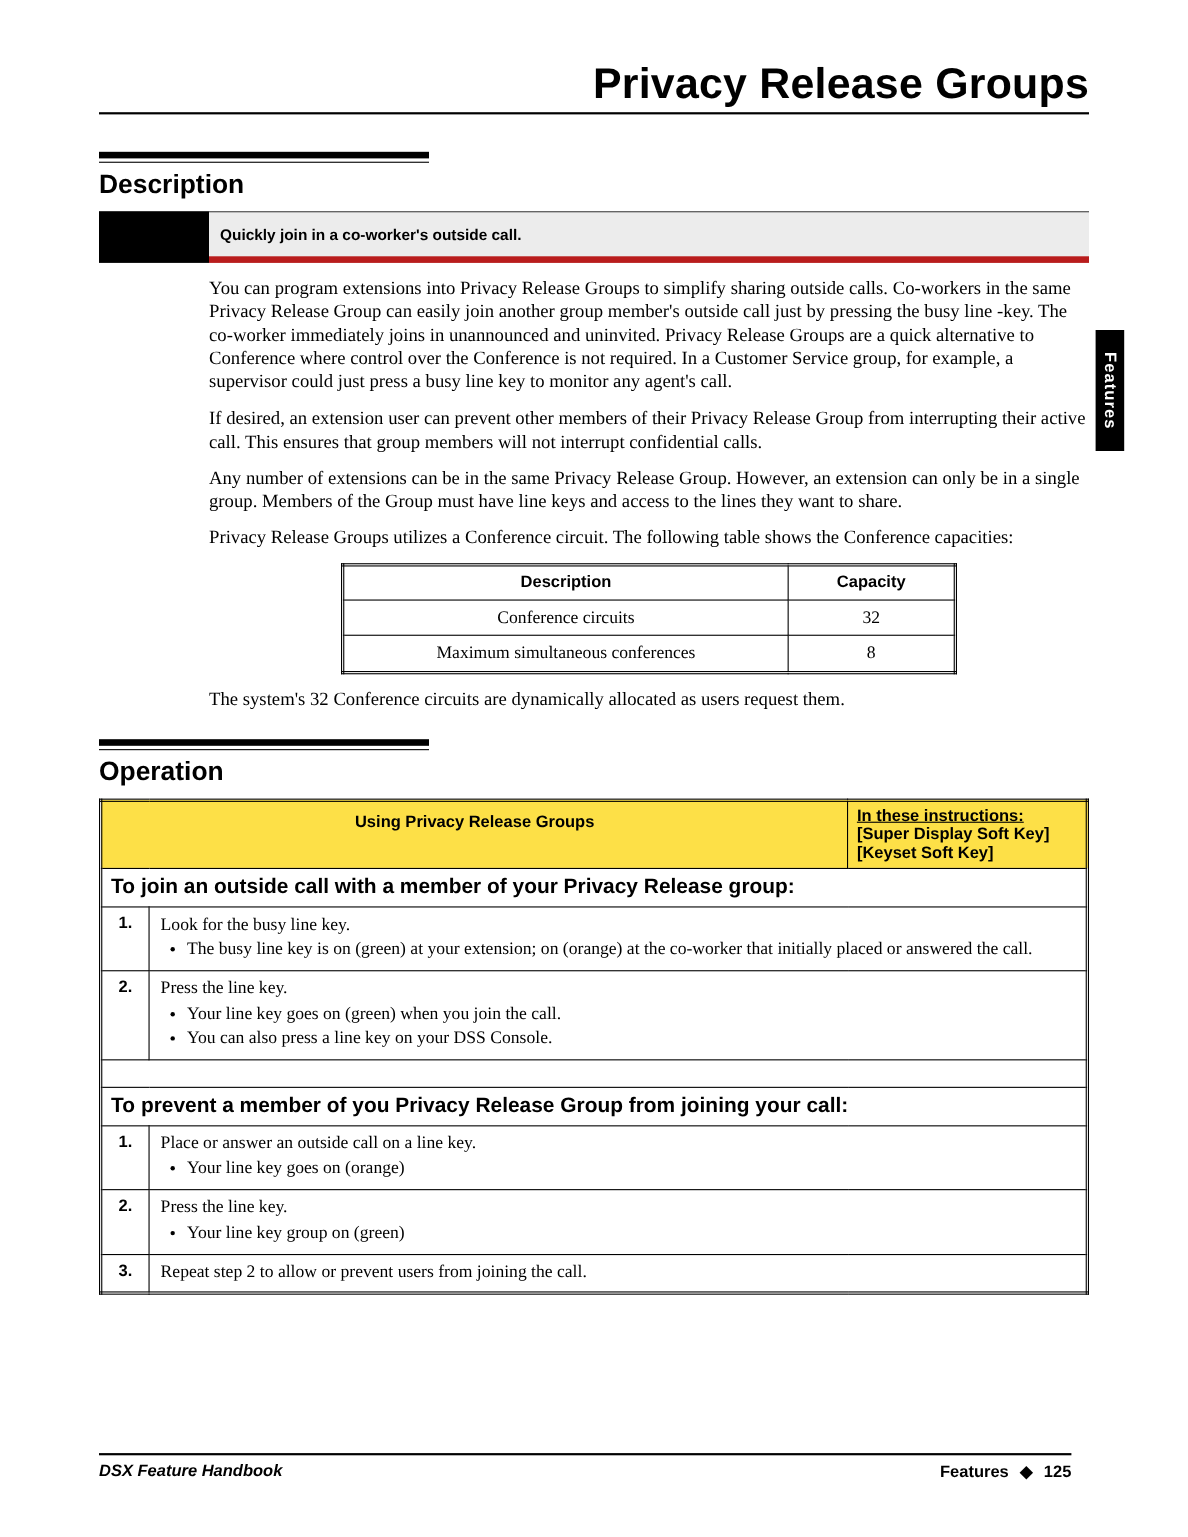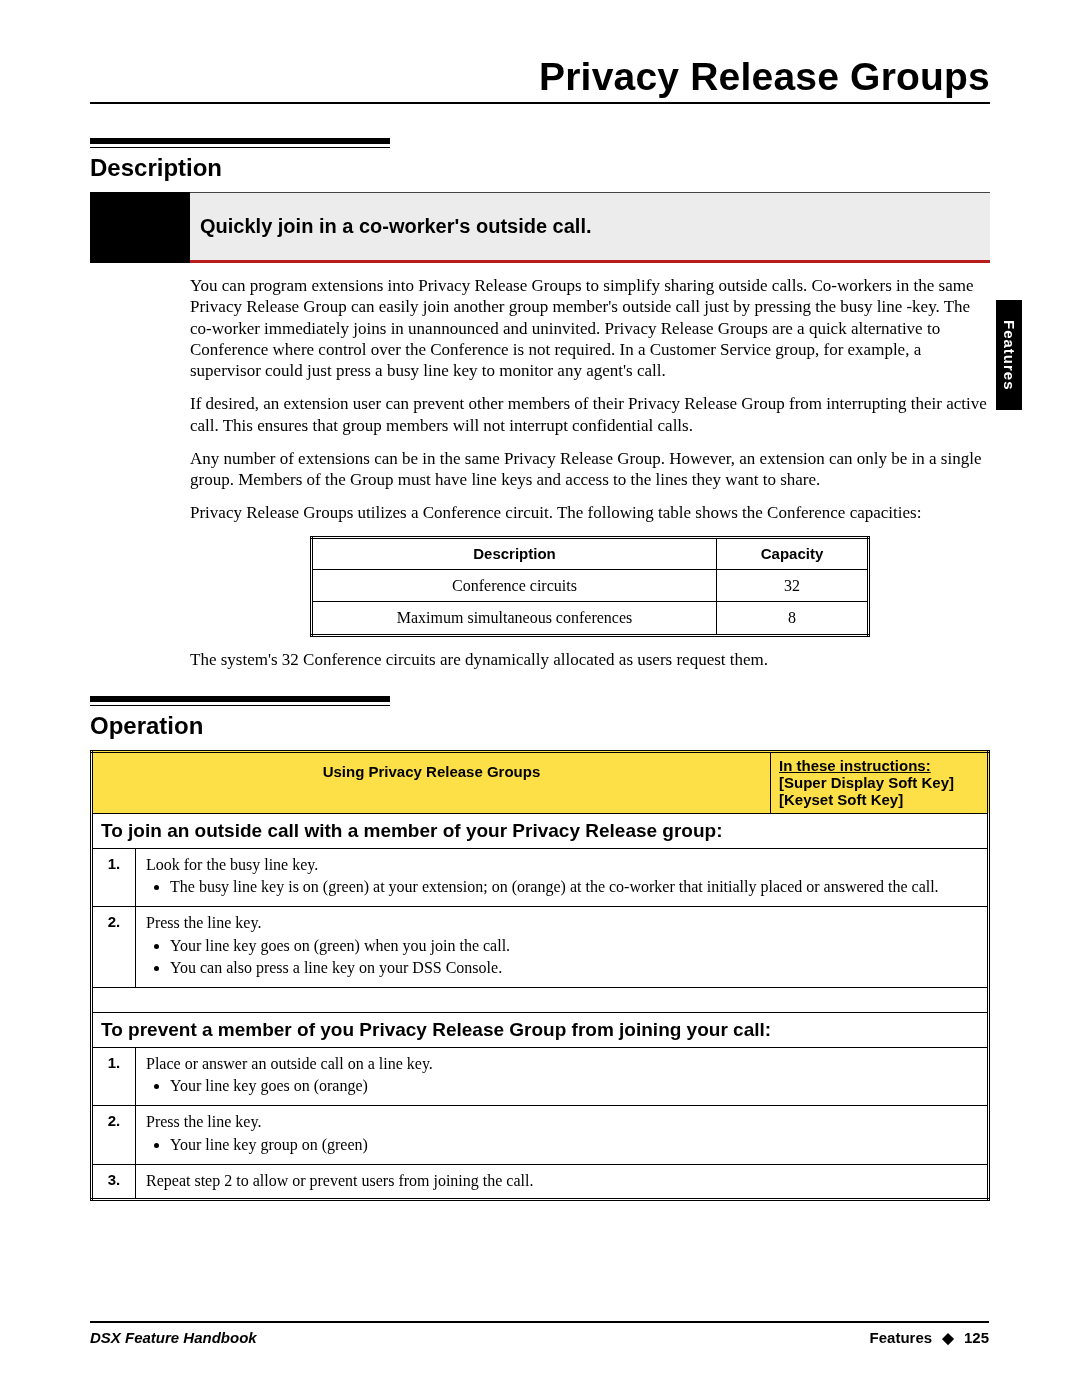--- a/index.html
+++ b/index.html
@@ -56,25 +56,25 @@
   }
   .callout-black {
     width: 100px;
     background: #000;
     flex: 0 0 100px;
   }
   .callout-gray {
     flex: 1;
     background: #ececec;
     border-top: 1px solid #444;
-    border-bottom: 3px solid #b91c1c;
-    padding: 22px 10px;
-    font-family: Arial, Helvetica, sans-serif;
-    font-weight: bold;
-    font-size: 20px;
+    border-bottom: 6px solid #b91c1c;
+    padding: 12px 10px;
+    font-family: Arial, Helvetica, sans-serif;
+    font-weight: bold;
+    font-size: 14px;
   }
   .body-block {
     margin-left: 100px;
     font-size: 17px;
     line-height: 1.25;
   }
   .body-block p {
     margin: 12px 0;
   }
   .cap-table {
@@ -174,21 +174,21 @@
   .op-spacer td {
     height: 22px;
     border-left: 1px solid #000;
     border-right: 1px solid #000;
     border-top: 1px solid #000;
     border-bottom: 1px solid #000;
   }
   .footer {
     position: absolute;
     left: 90px;
-    right: 91px;
+    right: 106px;
     bottom: 50px;
   }
   .footer-rule {
     border-top: 2px solid #000;
     margin-bottom: 6px;
   }
   .footer-row {
     display: flex;
     justify-content: space-between;
     font-family: Arial, Helvetica, sans-serif;

